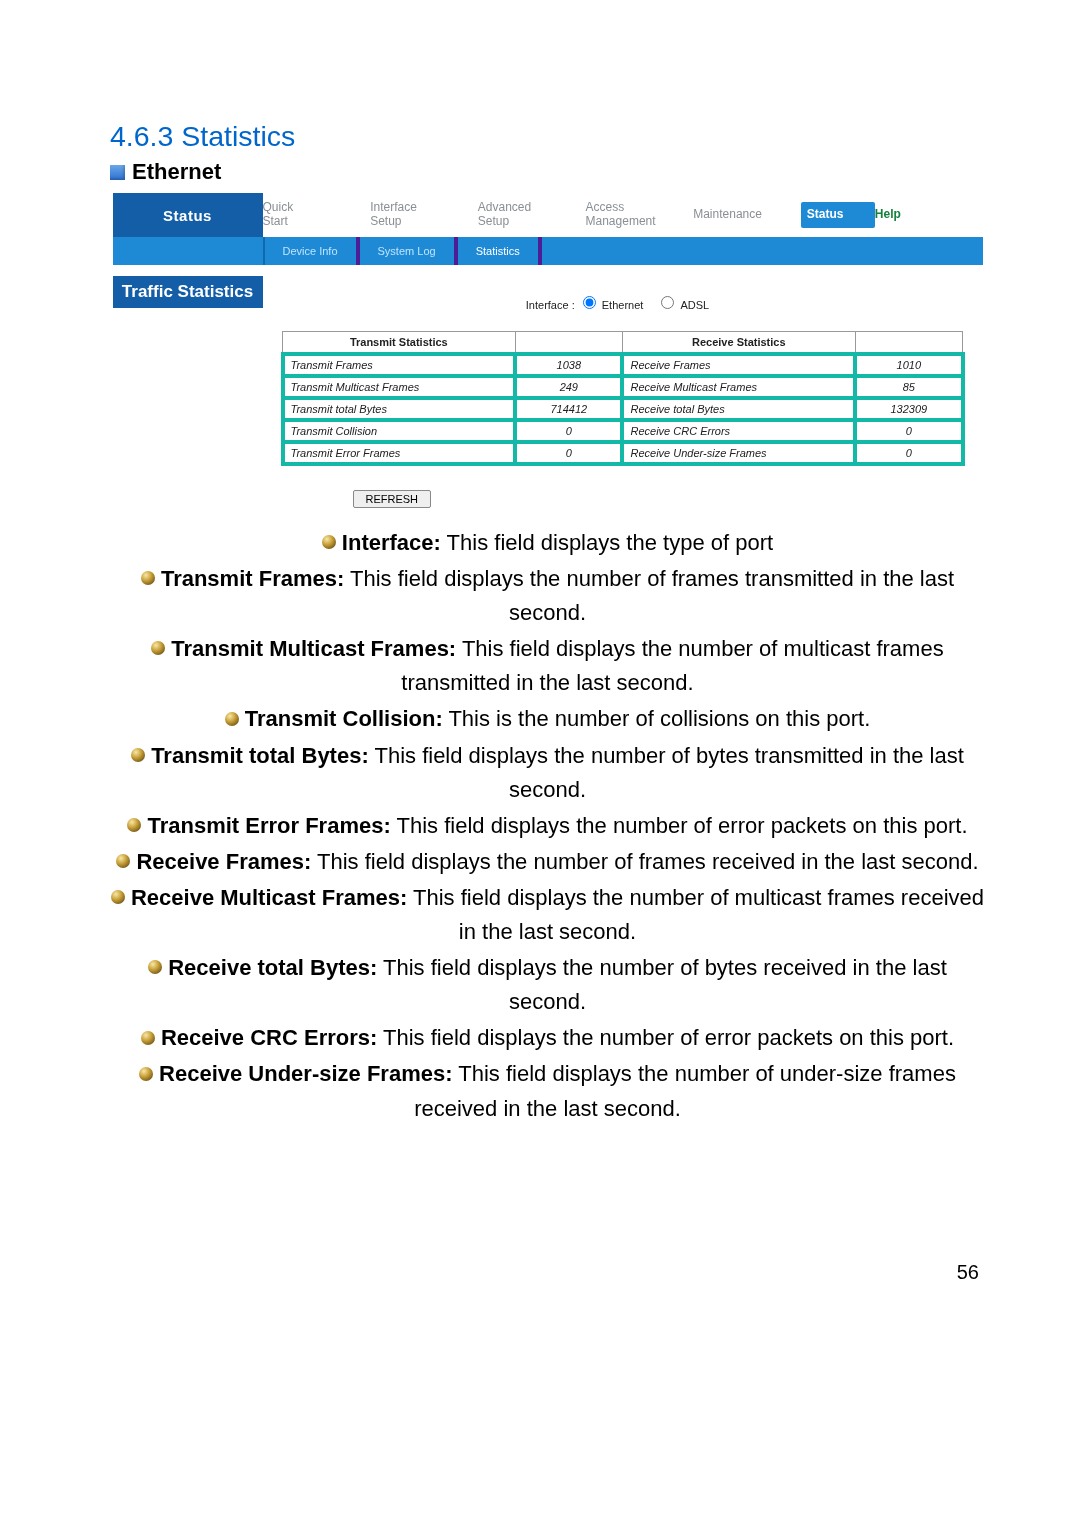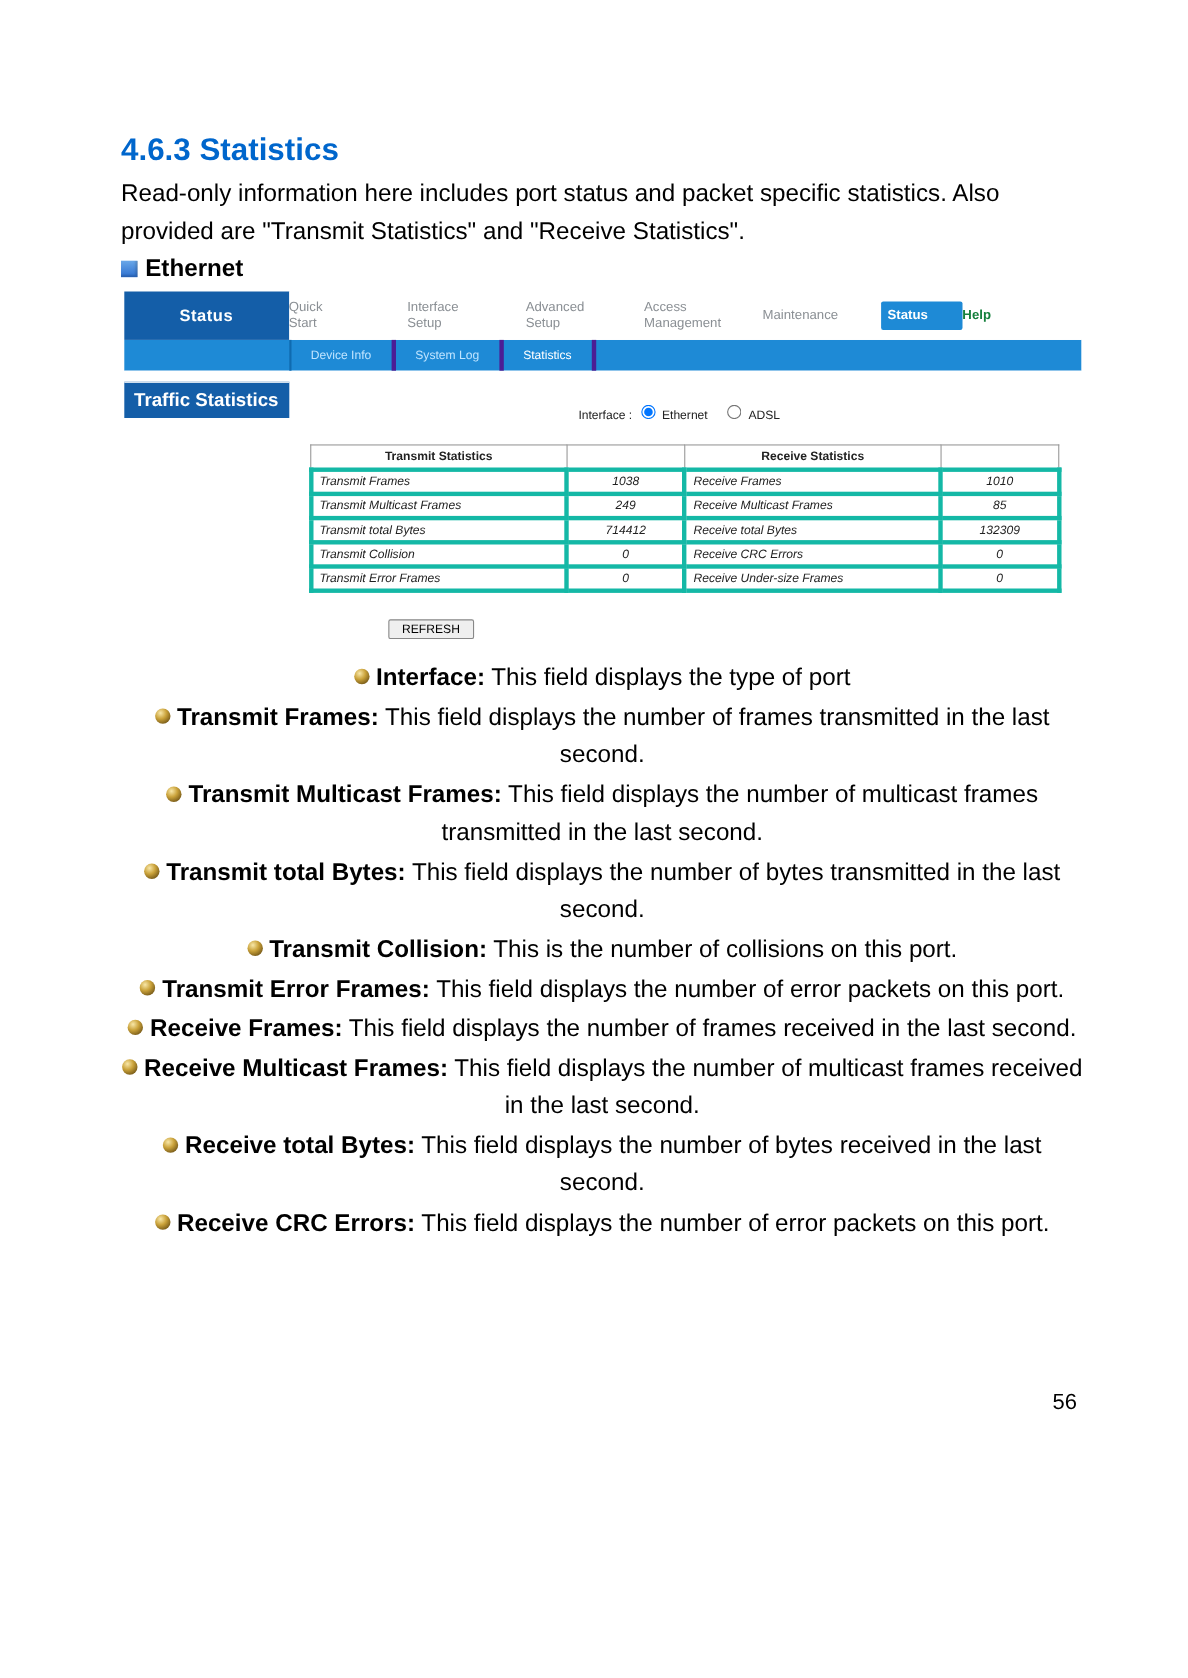--- a/index.html
+++ b/index.html
@@ -9,21 +9,21 @@
     font-family: Arial, Helvetica, sans-serif;
     color: #000;
     width: 1080px;
   }
   .page {
     padding: 60px 95px 40px 110px;
     box-sizing: border-box;
   }
   .h-sec {
     color: #0066cc;
-    font-weight: bold;
+    font-weight: normal;
     font-size: 28.5px;
     margin: 60px 0 6px 0;
   }
   .para {
     font-size: 22px;
     line-height: 1.55;
     margin: 0 0 4px 0;
   }
   .sub-bullet {
     display: flex;
@@ -204,21 +204,20 @@
     margin-top: 135px;
     padding-right: 6px;
   }
 </style>
 </head>
 <body>
 
 <div class="page">
 
   <div class="h-sec">4.6.3 Statistics</div>
-  <p class="para">Read-only information here includes port status and packet specific statistics. Also provided are "Transmit Statistics" and "Receive Statistics".</p>
 
   <div class="sub-bullet">
     <span class="blue-square"></span>
     <span class="eth-title">Ethernet</span>
   </div>
 
   <div class="router">
     <div class="topbar">
       <div class="status-cell">Status</div>
       <div class="tabs">
@@ -301,23 +300,24 @@
 
     <div class="refresh-row">
       <button class="refresh-btn">REFRESH</button>
     </div>
   </div>
 
   <div class="explain">
     <div class="ex-item"><span class="sphere"></span><b>Interface:</b><span> This field displays the type of port</span></div>
     <div class="ex-item"><span class="sphere"></span><b>Transmit Frames:</b><span> This field displays the number of frames transmitted in the last second.</span></div>
     <div class="ex-item"><span class="sphere"></span><b>Transmit Multicast Frames:</b><span> This field displays the number of multicast frames transmitted in the last second.</span></div>
+    <div class="ex-item"><span class="sphere"></span><b>Transmit Collision:</b><span> This is the number of collisions on this port.</span></div>
     <div class="ex-item"><span class="sphere"></span><b>Transmit total Bytes:</b><span> This field displays the number of bytes transmitted in the last second.</span></div>
-    <div class="ex-item"><span class="sphere"></span><b>Transmit Collision:</b><span> This is the number of collisions on this port.</span></div>
     <div class="ex-item"><span class="sphere"></span><b>Transmit Error Frames:</b><span> This field displays the number of error packets on this port.</span></div>
     <div class="ex-item"><span class="sphere"></span><b>Receive Frames:</b><span> This field displays the number of frames received in the last second.</span></div>
     <div class="ex-item"><span class="sphere"></span><b>Receive Multicast Frames:</b><span> This field displays the number of multicast frames received in the last second.</span></div>
     <div class="ex-item"><span class="sphere"></span><b>Receive total Bytes:</b><span> This field displays the number of bytes received in the last second.</span></div>
     <div class="ex-item"><span class="sphere"></span><b>Receive CRC Errors:</b><span> This field displays the number of error packets on this port.</span></div>
+    <div class="ex-item"><span class="sphere"></span><b>Receive Under-size Frames:</b><span> This field displays the number of under-size frames received in the last second.</span></div>
   </div>
 
   <div class="page-num">56</div>
 </div>
 
 </body></html>

